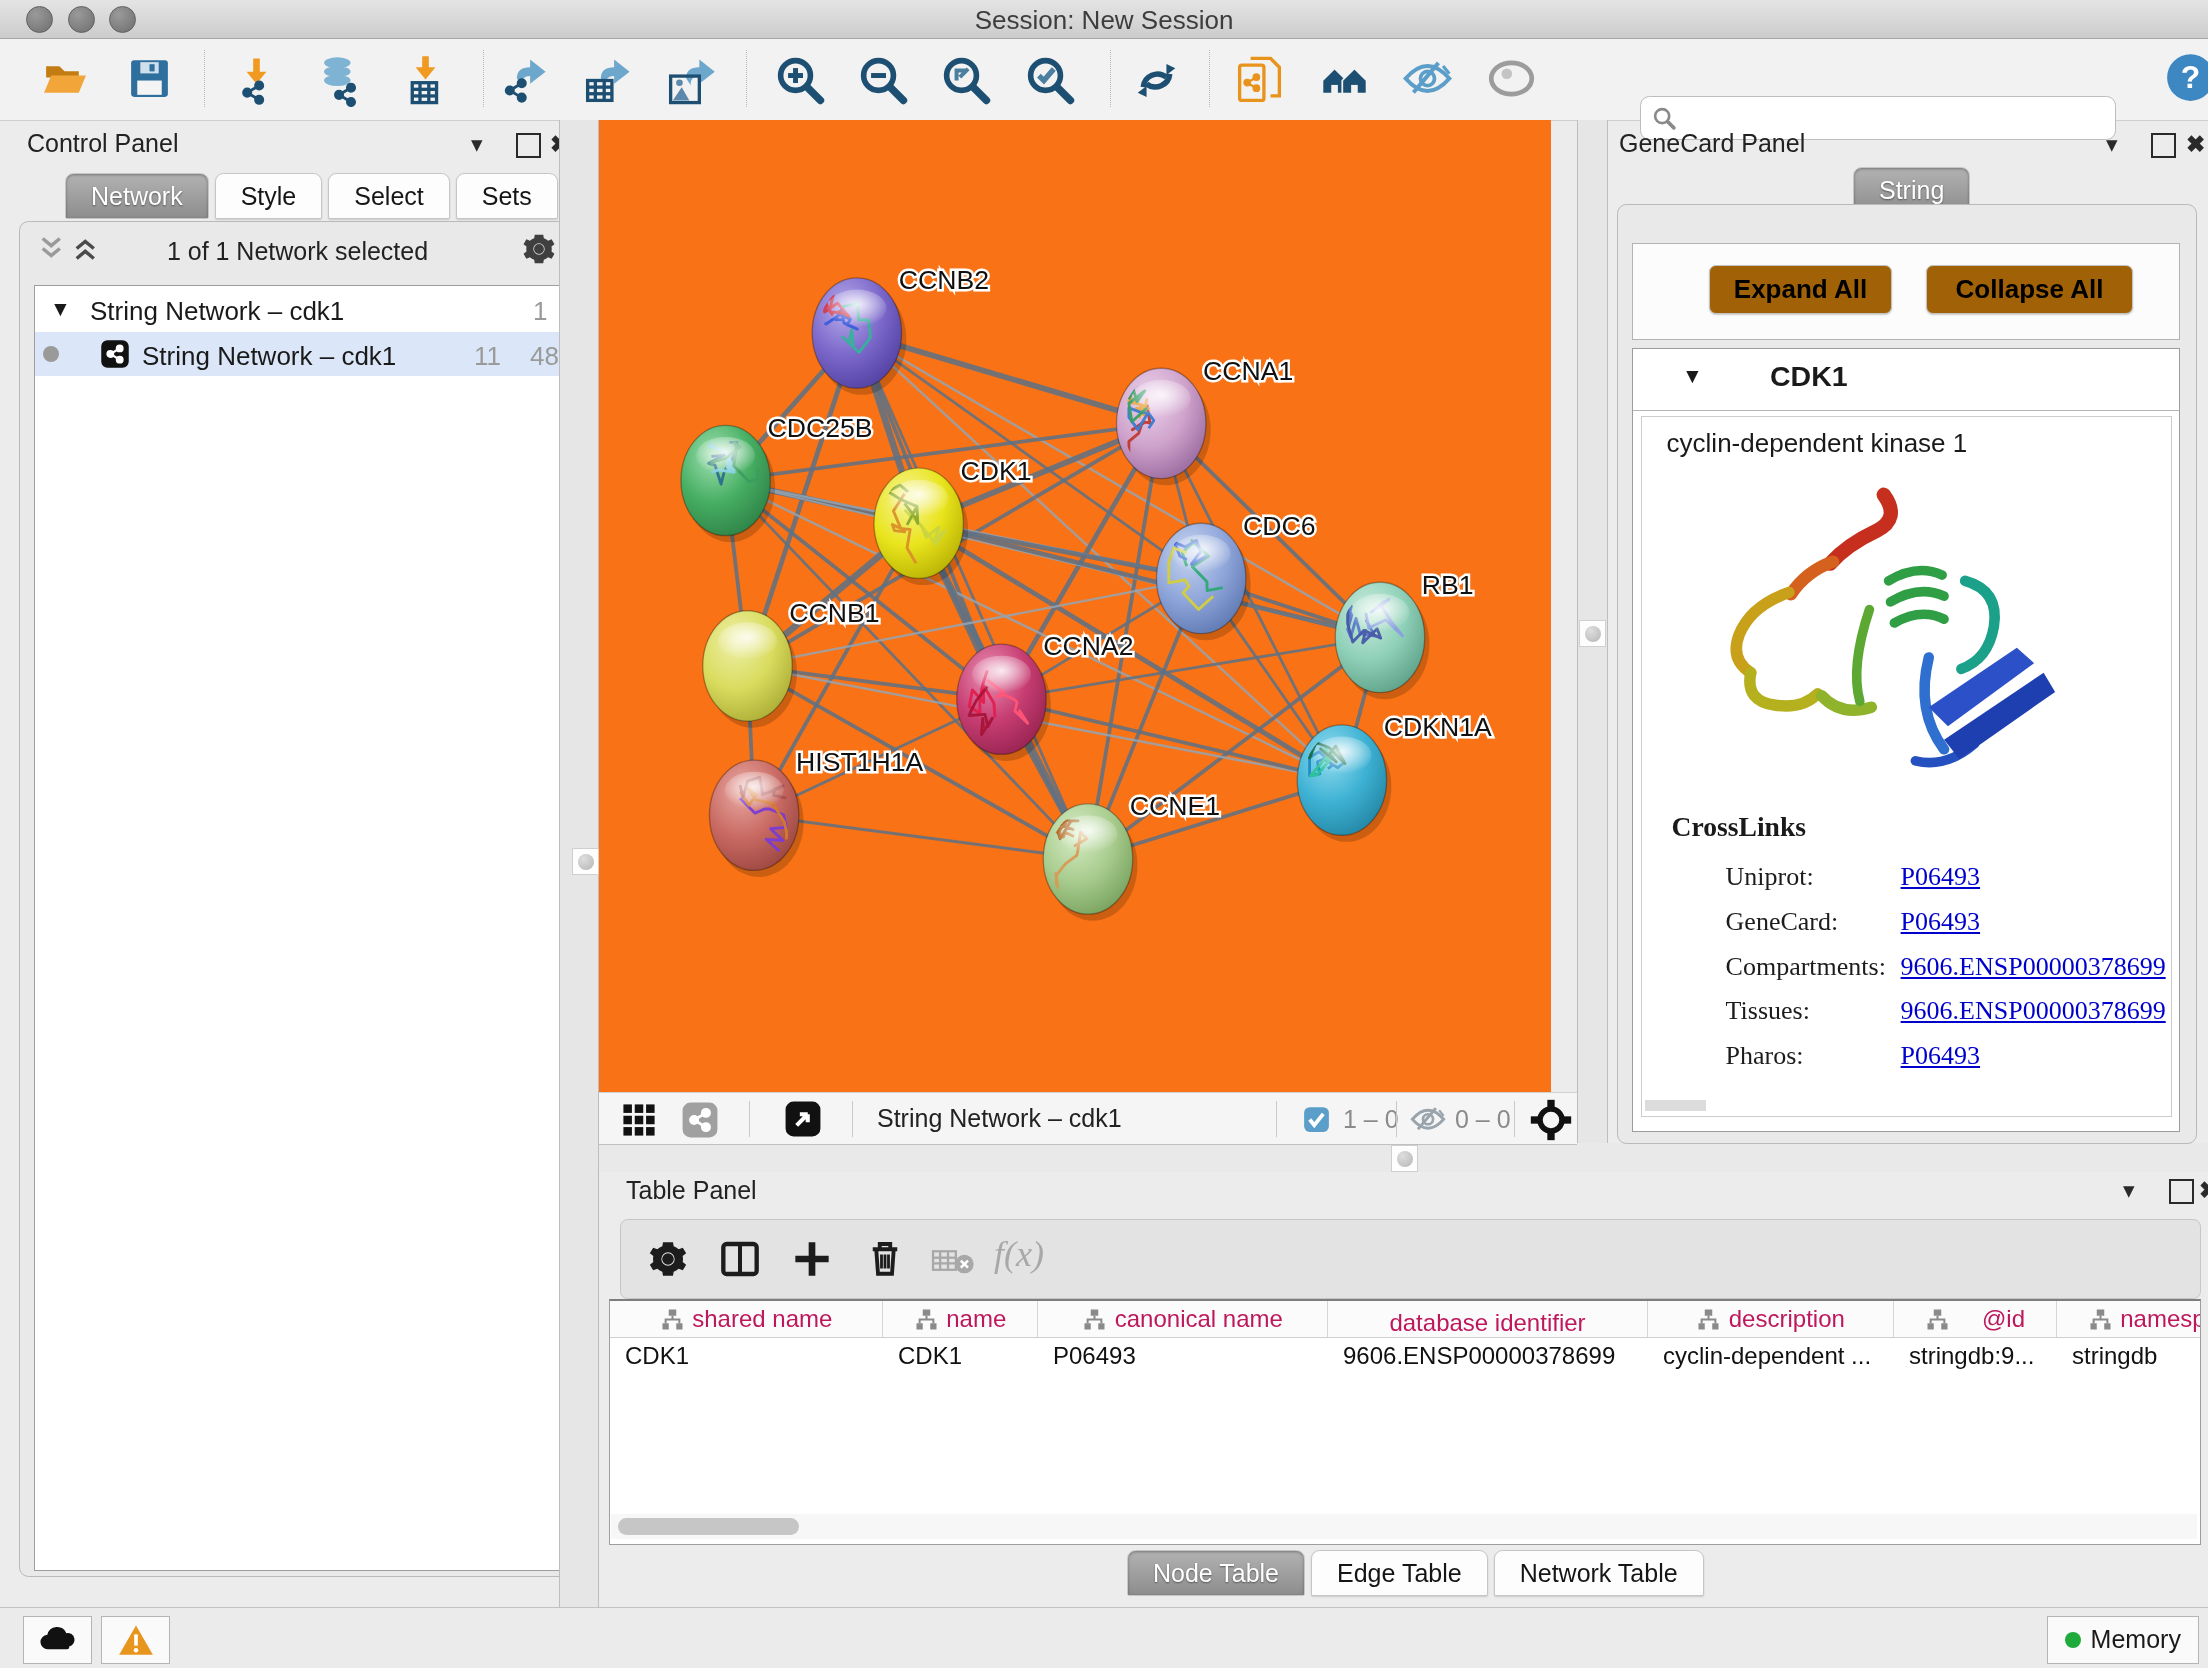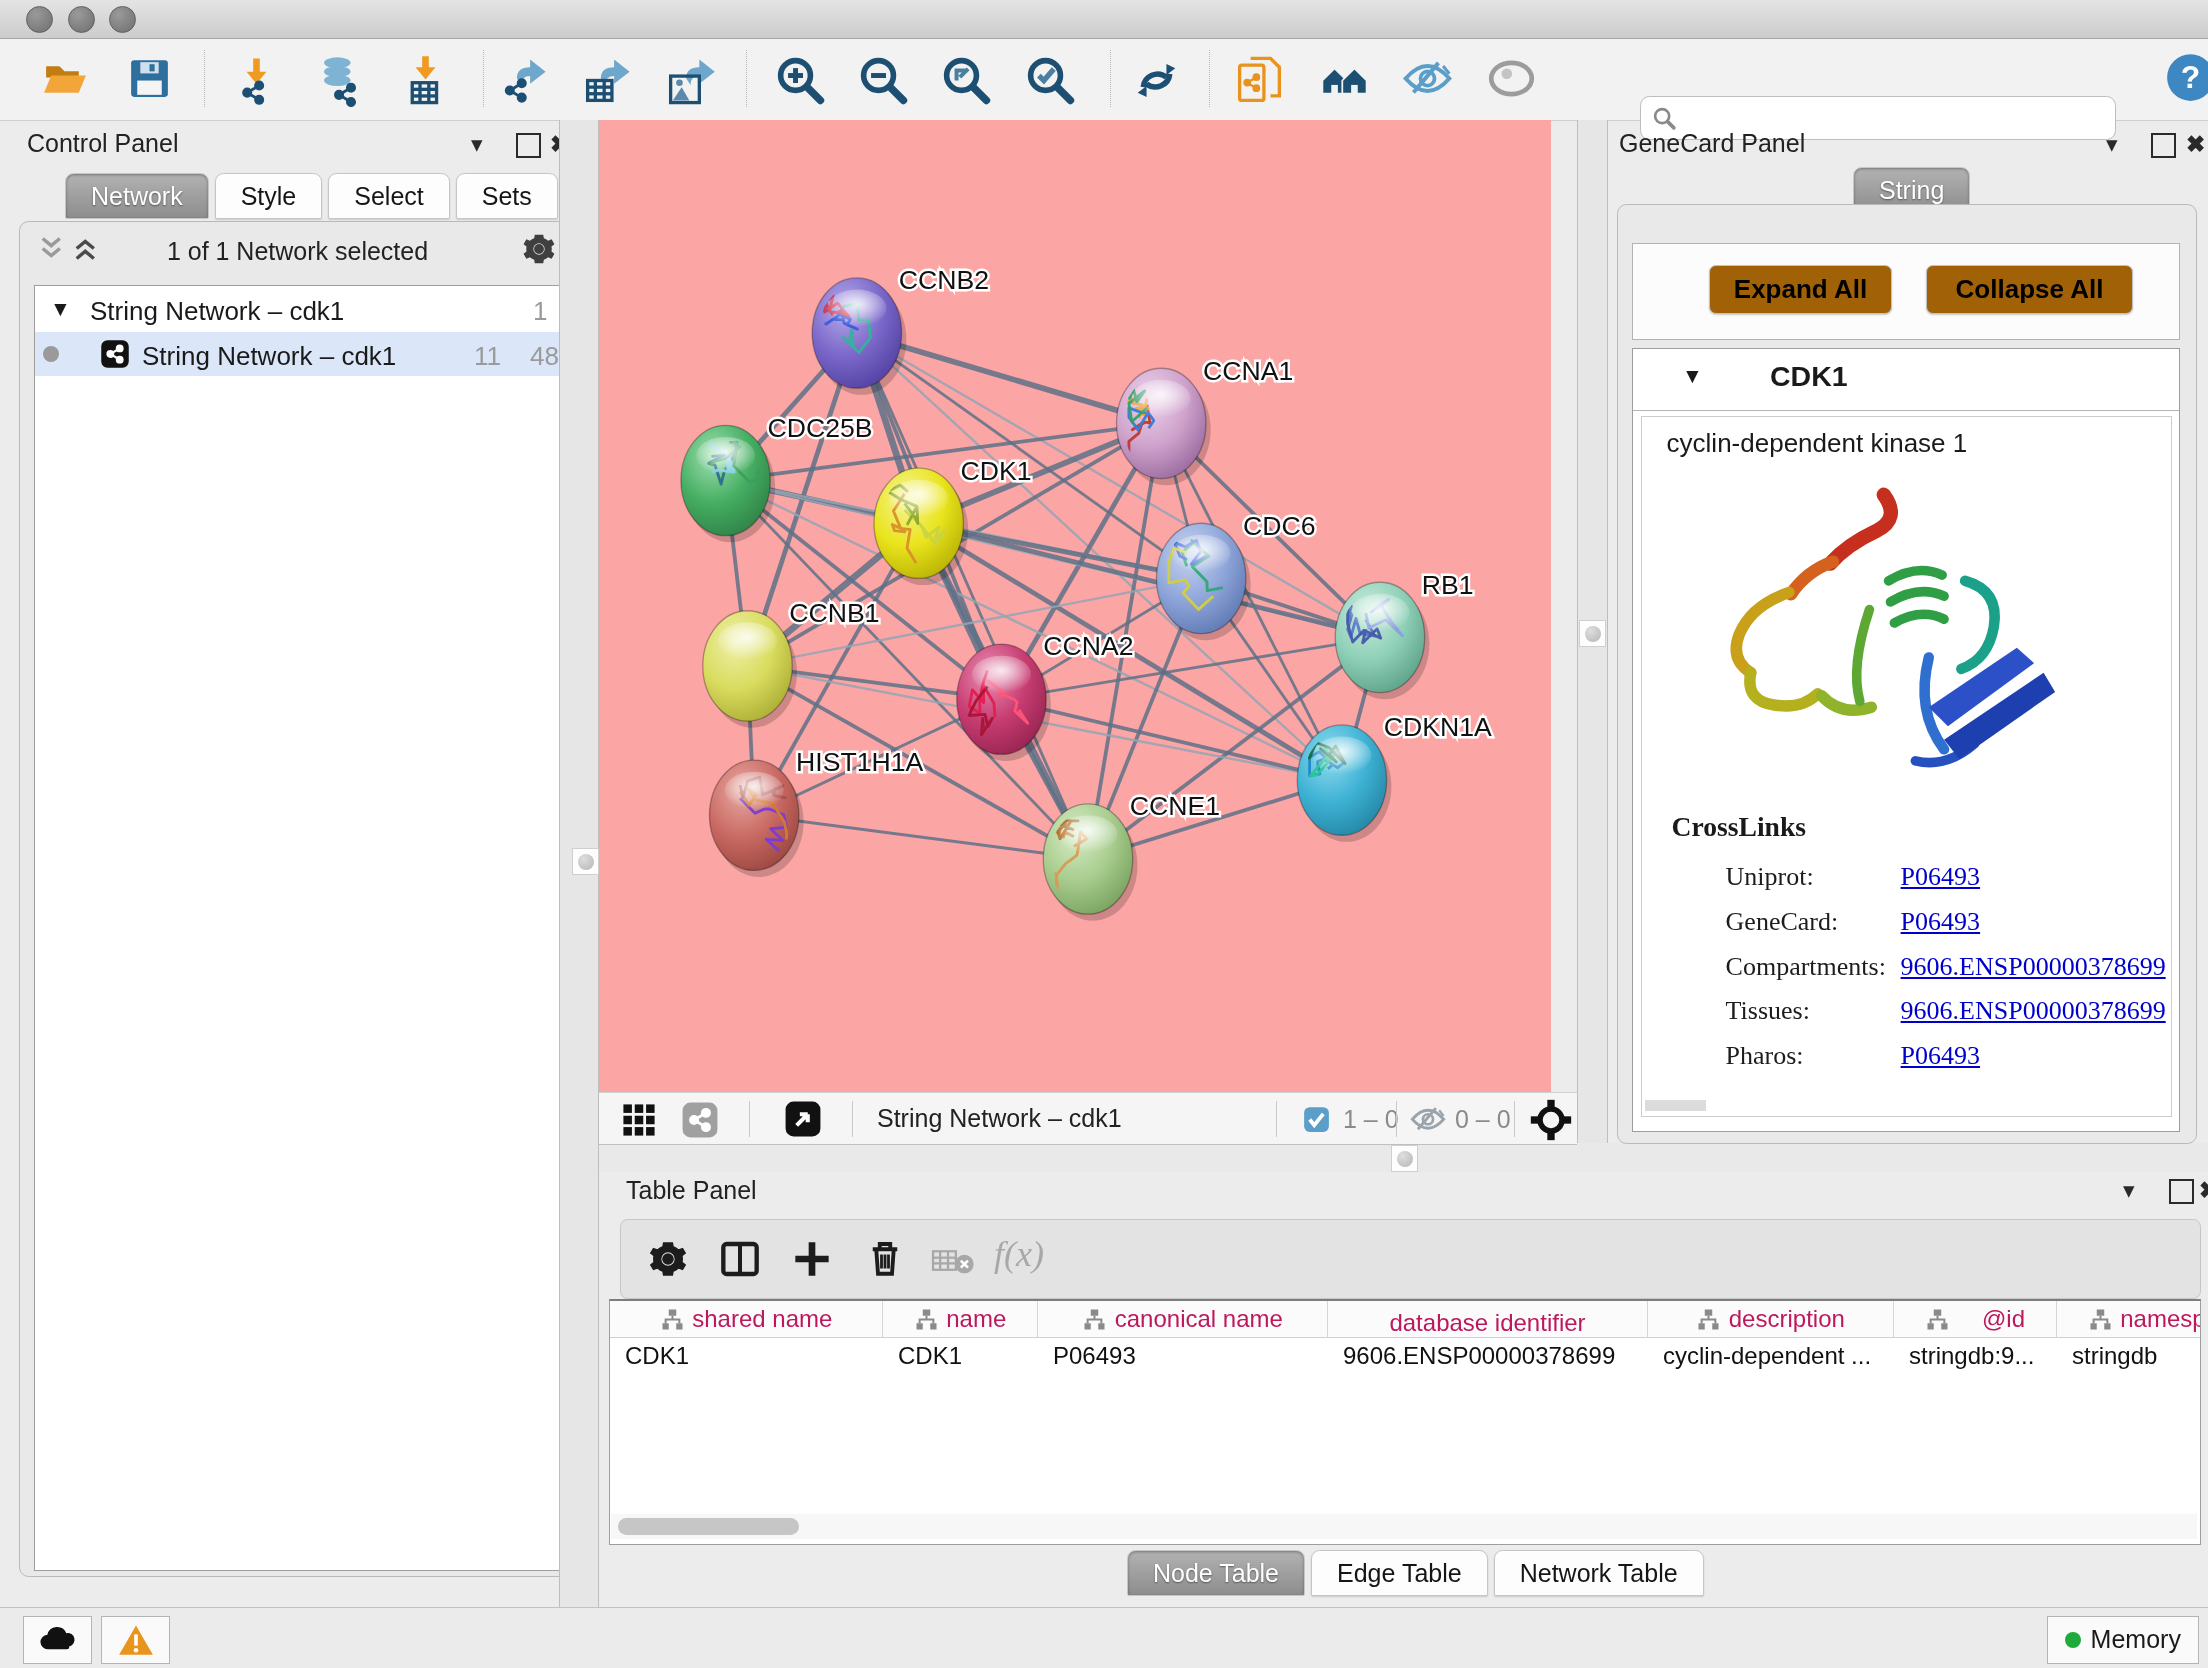--- a/index.html
+++ b/index.html
@@ -25,21 +25,21 @@
        padding:7.6px 25px;font-size:25px;color:#151515;margin-right:6px;box-shadow:0 1px 1.9px rgba(0,0,0,.15);}
   .tab.active{background:linear-gradient(#b2b2b2,#8d8d8d);color:#fff;text-shadow:0 1px 1.9px rgba(0,0,0,.45);
        box-shadow:inset 0 1px 2.9px rgba(0,0,0,.35);}
   
   #cp-box{left:19px;top:221px;width:555px;height:1354px;background:#e9e9e9;border:1px solid #b9b9b9;border-radius:9.5px;}
   #cp-list{left:34px;top:285px;width:529px;height:1284px;background:#fff;border:1px solid #9e9e9e;}
   .cp-row{position:absolute;left:0;width:100%;height:44px;}
   .cp-row .lbl{position:absolute;top:8.6px;font-size:26px;}
   .cnt{position:absolute;top:8.6px;font-size:26px;color:#9a9a9a;}
   
-  #netcanvas{left:599px;top:120px;width:952px;height:972px;background:#fca5a5;}
+  #netcanvas{left:599px;top:120px;width:952px;height:972px;background:#f97316;}
   #net-status{left:599px;top:1092px;width:978px;height:51px;background:#f5f5f5;
               border-top:1px solid #d2d2d2;border-bottom:1px solid #c0c0c0;}
   .vsep{position:absolute;top:7.6px;height:36px;border-left:1px solid #c9c9c9;}
   .statxt{position:absolute;top:12.4px;font-size:25px;color:#8a8a8a;}
   
   .gutter{background:#e6e6e6;}
   .gutter.v{border-left:1px solid #bdbdbd;border-right:1px solid #bdbdbd;}
   .handle{position:absolute;width:25px;height:25px;background:#fdfdfd;border:1px solid #cfcfcf;
           display:flex;align-items:center;justify-content:center;}
   .handle i{width:16px;height:16px;border-radius:50%;background:radial-gradient(circle at 35% 30%,#dedede,#b5b5b5);display:block;}
@@ -114,20 +114,21 @@
       <line x1="8" y1="21" x2="24" y2="2" stroke="currentColor" stroke-width="2.6"></line>
       <line x1="27" y1="4" x2="31" y2="9" stroke="currentColor" stroke-width="2"></line>
     </symbol>
   </defs>
 </svg>
 
 <div id="titlebar" class="abs">
   <span class="traffic abs" style="left:26px"></span>
   <span class="traffic abs" style="left:68px"></span>
   <span class="traffic abs" style="left:109px"></span>
+  <div id="win-title" class="abs">Session: New Session</div>
 </div>
 
 <div id="toolbar" class="abs">
   <svg class="tbi" style="left:40px" width="49" height="49" viewBox="0 0 48 48">
     <path d="M6 12h13l5 5h14v6H6z" fill="#c27c12"></path>
       <path d="M4 38l7-17h34l-7 17z" fill="#f2a63a"></path>
   </svg>
   <svg class="tbi" style="left:125px" width="49" height="49" viewBox="0 0 48 48">
     <rect x="6" y="6" width="36" height="36" rx="3" fill="#2e6f9e"></rect>
       <rect x="15" y="8" width="18" height="11" fill="#cfe0ec"></rect>

